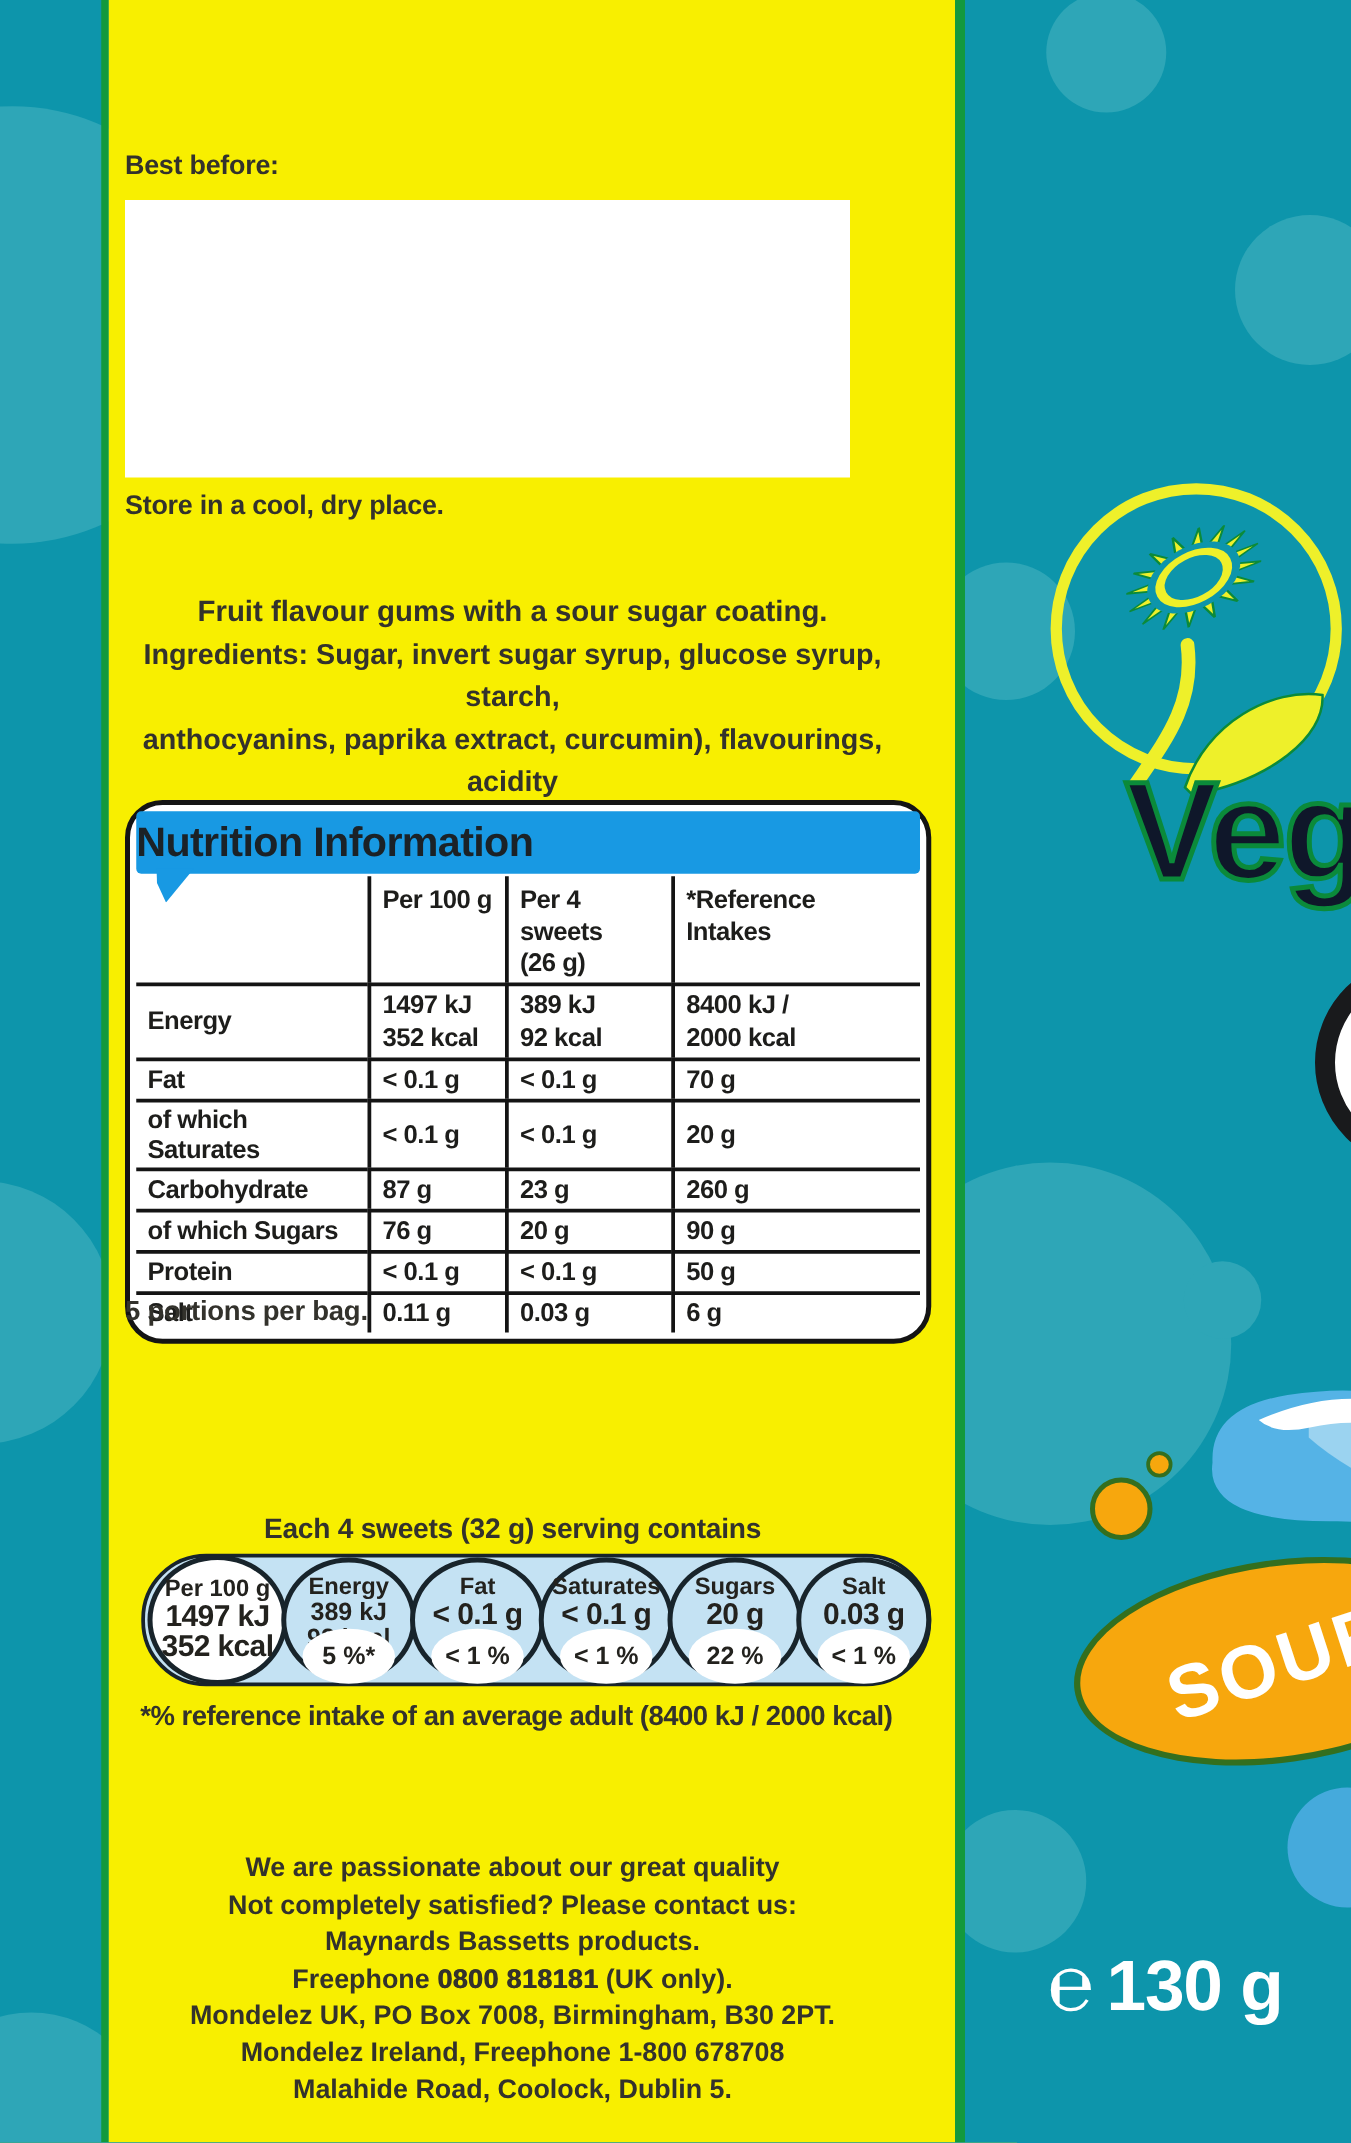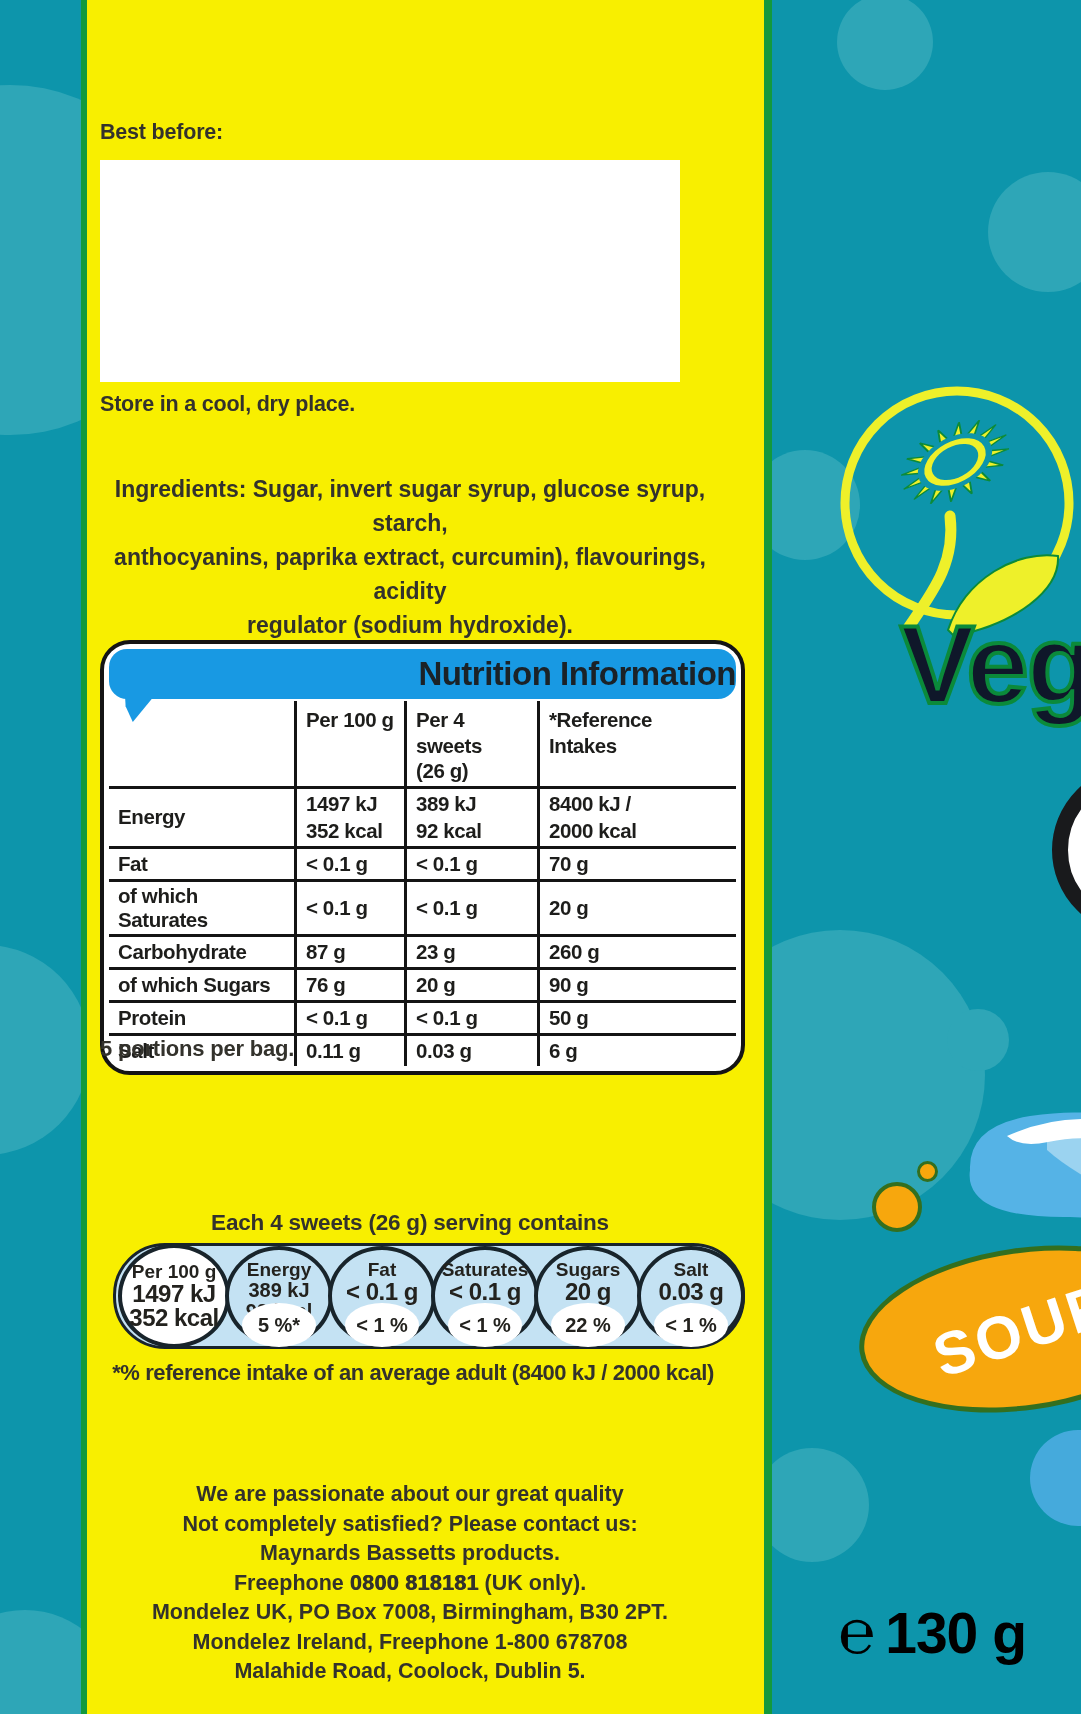--- a/index.html
+++ b/index.html
@@ -23,22 +23,22 @@
   .pre { white-space:pre-line; }
 
   #date-box { left:13px; top:160px; width:580px; height:222px; background:#ffffff; }
 
   #desc-block { left:13px; top:472px; width:620px; line-height:34px; font-size:23px; }
   #desc-block .lead { font-size:23.5px; }
 
   
   #nutrition { left:13px; top:640px; width:645px; background:#ffffff;
     border:4px solid #141414; border-radius:30px; padding:5px; }
-  #nutri-bar { position:relative; height:50px; background:#1899e3; border-radius:18px;
-    display:flex; align-items:center; justify-content:flex-end; }
+  #nutri-bar { position:relative; height:50px; background:#1899e3; border-radius:4px;
+    display:flex; align-items:center; justify-content:flex-start; }
   #nutri-bar .t { font-size:33px; color:#1b2227; letter-spacing:-0.5px; }
   #nutri-tail { position:absolute; left:16px; top:46px; width:30px; height:27px;
     background:#1899e3; clip-path:polygon(0 0, 100% 0, 26% 100%, 2% 42%); }
   #nutri-grid { display:grid; grid-template-columns:185px 110px 133px 1fr; margin-top:2px; }
   #nutri-grid .cell { border-left:3px solid #141414; border-top:3px solid #141414;
     font-size:20.5px; color:#1d1d1b; display:flex; align-items:center; padding:2px 4px 2px 9px;
     letter-spacing:-0.4px; min-height:33px; }
   #nutri-grid .c0 { border-left:none; }
   #nutri-grid .r0 { border-top:none; align-items:flex-start; padding-top:6px; line-height:1.25; }
   #nutri-grid .tall { line-height:1.3; align-items:center; }
@@ -71,21 +71,21 @@
     -webkit-text-stroke:4px #0b8a3a; letter-spacing:-2px; }
   #bw-arc { left:1052px; top:765px; width:170px; height:170px; border-radius:50%;
     background:#ffffff; border:16px solid #191a1c; }
   #droplet { left:952px; top:1098px; width:200px; height:130px; }
   .orange-dot { position:absolute; border-radius:50%; background:#f7a70d; border:4px solid #336f1f; }
   #sour-badge { left:858px; top:1248px; width:332px; height:162px; background:#f7a70d;
     border:5px solid #336f1f; border-radius:50%; transform:rotate(-8deg);
     display:flex; align-items:center; justify-content:center; }
   #sour-badge .s { transform:rotate(-10deg); color:#ffffff; font-size:60px;
     letter-spacing:3px; font-weight:700; }
-  #net-weight { left:838px; top:1552px; color:#000000; font-size:57px; letter-spacing:0;margin-top:44px; }
+  #net-weight { left:838px; top:1552px; color:#ffffff; font-size:57px; letter-spacing:0; }
   #net-weight .esign { font-weight:400; font-size:62px; }
   #net-weight .w { font-weight:700; margin-left:10px; letter-spacing:-1px; }
 </style>
 </head>
 <body>
 
 <div id="stage">
 
   <div class="dot" style="left:-165px; top:85px;  width:350px; height:350px;"></div>
   <div class="dot" style="left:-120px; top:945px; width:210px; height:210px;"></div>
@@ -101,20 +101,21 @@
   <div class="green-edge" style="left:81px; width:6px;"></div>
   <div id="yellow-panel">
 
     <div class="abs txt" style="left:13px; top:120px; font-size:21.5px;">Best before:</div>
 
     <div class="abs" id="date-box"></div>
 
     <div class="abs txt" style="left:13px; top:392px; font-size:21.5px;">Store in a cool, dry place.</div>
 
     <div class="abs center" id="desc-block">
+      <div class="lead">Fruit flavour gums with a sour sugar coating.</div>
       <div>Ingredients: Sugar, invert sugar syrup, glucose syrup, starch,</div>
       <div>anthocyanins, paprika extract, curcumin), flavourings, acidity</div>
       <div>regulator (sodium hydroxide).</div>
     </div>
 
     <div class="abs" id="nutrition">
       <div id="nutri-bar">
         <span class="t">Nutrition Information</span>
         <span id="nutri-tail"></span>
       </div>
@@ -161,21 +162,21 @@
 
         <div class="cell c0">Salt</div>
         <div class="cell">0.11 g</div>
         <div class="cell">0.03 g</div>
         <div class="cell">6 g</div>
       </div>
     </div>
 
     <div class="abs txt" id="portions">5 portions per bag.</div>
 
-    <div class="abs txt center" id="serving-heading">Each 4 sweets (26 g) serving contains</div>
+    <div class="abs txt center" id="serving-heading">Each 4 sweets (32 g) serving contains</div>
 
     <div class="abs" id="gda-band">
       <div class="bubble">
         <div class="bt">Per 100 g</div>
         <div class="bv">1497 kJ</div>
         <div class="bv">352 kcal</div>
       </div>
       <div class="bubble haspct">
         <div class="bt">Energy</div>
         <div class="bl">389 kJ</div>

